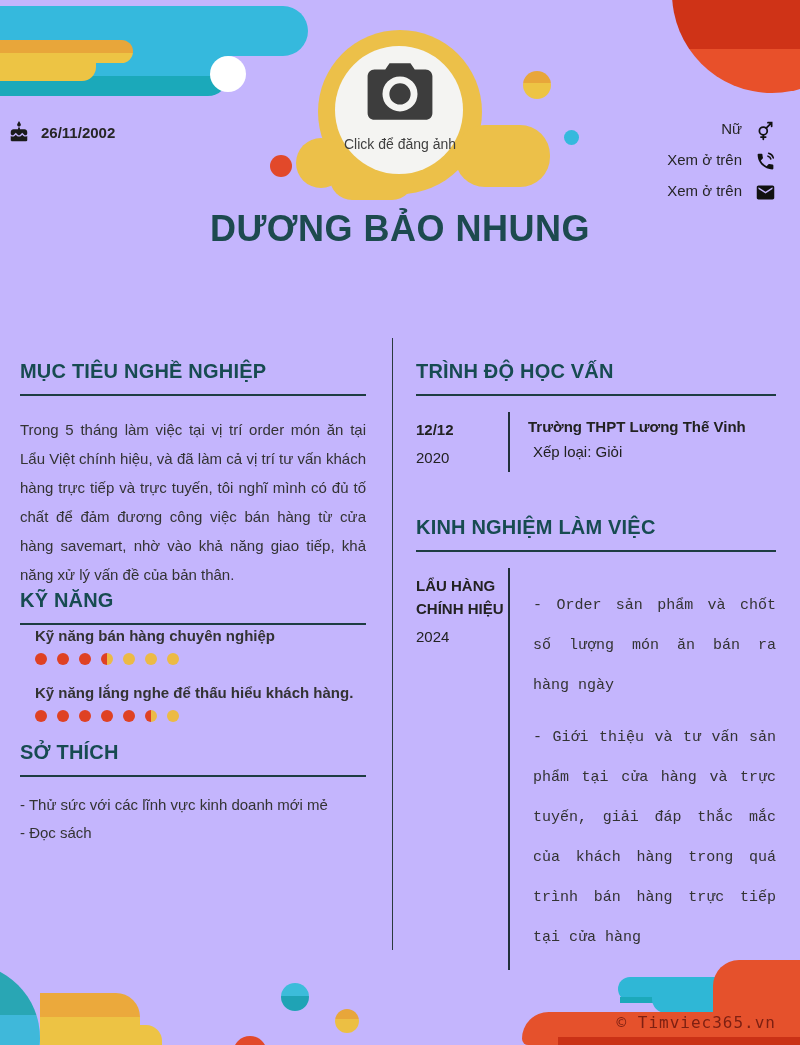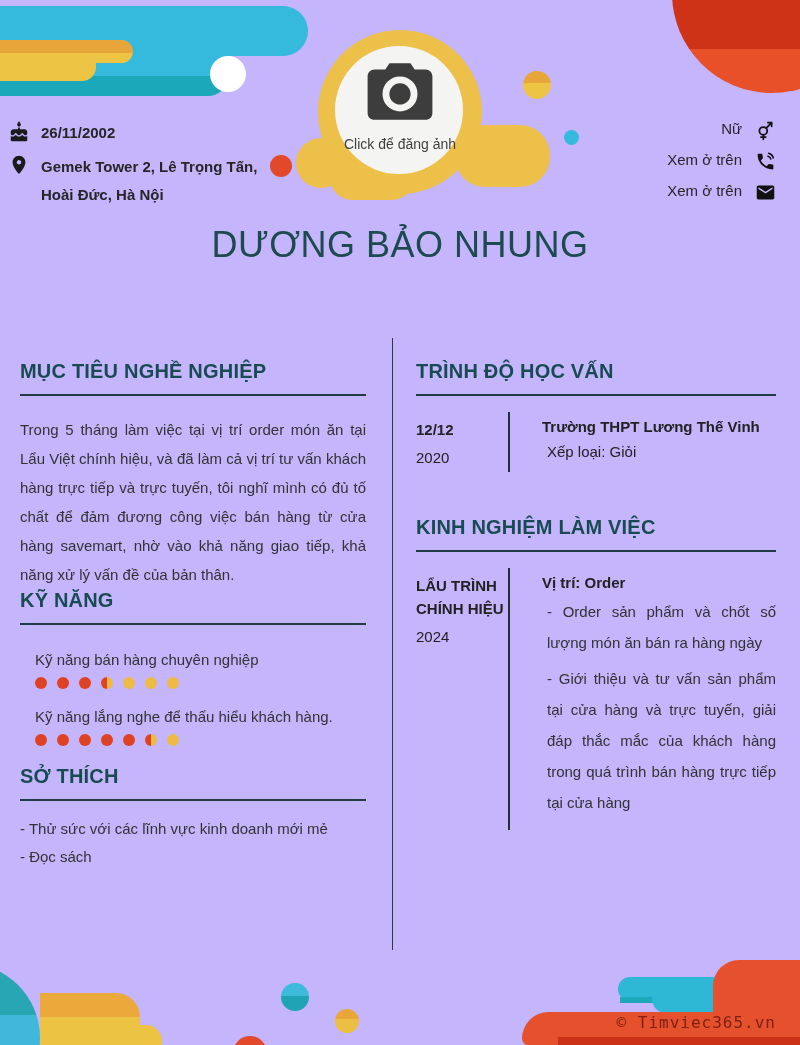--- a/index.html
+++ b/index.html
@@ -31,50 +31,50 @@
   
   .info-left{left:8px;top:120px;width:290px;font-weight:bold;}
   .info-row{display:flex;align-items:flex-start;margin-bottom:9px;font-size:15px;color:#262626;}
   .info-row .ic{width:22px;height:22px;flex:0 0 22px;margin-right:11px;margin-top:1px;}
   .info-row .txt{line-height:28px;max-width:228px;}
   .info-row.first .txt{line-height:22px;padding-top:2px;}
   .info-right{right:24px;top:120px;width:200px;}
   .info-row-r{display:flex;justify-content:flex-end;align-items:flex-start;margin-bottom:10px;font-size:15px;color:#262626;}
   .info-row-r .ic{width:21px;height:21px;flex:0 0 21px;margin-left:13px;}
   
-  .name{left:0;top:224px;width:800px;text-align:center;font-size:36px;font-weight:normal;
+  .name{left:0;top:208px;width:800px;text-align:center;font-size:36px;font-weight:bold;
         color:#1d4a4f;letter-spacing:0.5px;}
   .job-title{left:0;top:280px;width:800px;text-align:center;font-size:17px;font-weight:bold;
         color:#14646b;letter-spacing:0.3px;}
   
   .divider-v{left:392px;top:338px;width:1px;height:612px;background:#2b3a3e;}
   .col-left{left:20px;top:360px;width:346px;}
   .col-right{left:416px;top:360px;width:360px;}
   h2.sec{font-size:20px;font-weight:bold;color:#174b51;margin:0;padding-bottom:11px;
         border-bottom:2px solid #1e3c42;letter-spacing:0.2px;}
   .sec-gap{margin-top:27px;}
   .objective-text{margin-top:19px;font-size:15px;line-height:29px;text-align:justify;color:#333;}
-  .skills-list{margin-top:26px;padding-left:15px;}
+  .skills-list{margin-top:2px;padding-left:15px;font-weight:bold;}
   .skill{margin-bottom:19px;}
   .skill-label{font-size:15px;color:#333;}
   .dots{margin-top:9px;display:flex;}
   .dot{width:12px;height:12px;border-radius:50%;margin-right:10px;}
   .dot.full{background:#df4123;}
   .dot.half{background:linear-gradient(90deg,#df4123 0 50%,#ecba45 50%);}
   .dot.empty{background:#ecba45;}
   .hobby-list{margin-top:14px;}
   .hobby-item{font-size:15px;line-height:28px;color:#333;}
   .entry{display:flex;margin-top:16px;}
   .entry-left{width:92px;flex:0 0 92px;text-align:left;padding-top:6px;font-size:15px;color:#222;}
   .entry-left .b{font-weight:bold;line-height:23px;}
   .entry-left .yr{margin-top:5px;line-height:23px;}
-  .entry-right{border-left:2px solid #22303a;padding:6px 0 12px 32px;flex:1;font-size:15px;color:#222;}
+  .entry-right{border-left:2px solid #22303a;padding:6px 0 12px 18px;flex:1;font-size:15px;color:#222;}
   .entry-right .head{font-weight:bold;}
   .entry-right .sub{margin-top:8px;padding-left:5px;}
-  .exp-details p{margin:5px 0 0;padding-left:5px;line-height:31px;text-align:justify;color:#333;}
+  .exp-details p{margin:12px 0 0;padding-left:5px;line-height:40px;text-align:justify;color:#333;font-family:Liberation Mono, monospace;}
   
   .dec-bl-circle{left:-110px;top:963px;width:150px;height:150px;border-radius:50%;
       background:linear-gradient(180deg,#29a6b4 0 35%,#3fb8da 35%);}
   .dec-bl-yellow-a{left:40px;top:993px;width:100px;height:52px;border-radius:0 24px 0 0;
       background:linear-gradient(180deg,#eba93c 0 46%,#edc344 46%);}
   .dec-bl-yellow-b{left:40px;top:1025px;width:122px;height:20px;border-radius:0 16px 0 0;background:#edc344;}
   .dec-mini-teal2{left:281px;top:983px;width:28px;height:28px;border-radius:50%;
       background:linear-gradient(180deg,#3cbcda 0 45%,#1fa3b5 45%);}
   .dec-mini-yellow2{left:335px;top:1009px;width:24px;height:24px;border-radius:50%;
       background:linear-gradient(180deg,#e8a63a 0 40%,#ecbf43 40%);}
@@ -115,26 +115,20 @@
   </svg>
   <div class="abs photo-caption">Click để đăng ảnh</div>
 
   <div class="abs info-left">
     <div class="info-row first">
       <svg class="ic" viewBox="0 0 24 24">
         <path fill="#1a1a1a" d="M12 6c1.11 0 2-.9 2-2 0-.38-.1-.73-.29-1.03L12 0l-1.71 2.97c-.19.3-.29.65-.29 1.03 0 1.1.9 2 2 2zm4.6 9.99l-1.07-1.07-1.08 1.07c-1.3 1.3-3.58 1.31-4.89 0l-1.07-1.07-1.09 1.07c-.65.65-1.52 1.01-2.44 1.01-.73 0-1.4-.23-1.96-.61V21c0 .55.45 1 1 1h16c.55 0 1-.45 1-1v-4.61c-.56.38-1.23.61-1.96.61-.92 0-1.79-.36-2.44-1.01zM18 9h-5V7h-2v2H6c-1.66 0-3 1.34-3 3v1.54c0 1.08.88 1.96 1.96 1.96.52 0 1.02-.2 1.38-.57l2.14-2.13 2.13 2.13c.74.74 2.03.74 2.77 0l2.14-2.13 2.13 2.13c.37.37.86.57 1.38.57 1.08 0 1.96-.88 1.96-1.96V12c.01-1.66-1.33-3-2.99-3z"></path>
       </svg>
       <div class="txt">26/11/2002</div>
     </div>
-    <div class="info-row">
-      <svg class="ic" viewBox="0 0 24 24">
-        <path fill="#1a1a1a" d="M12 2C8.13 2 5 5.13 5 9c0 4.17 4.42 9.92 6.24 12.11.4.48 1.13.48 1.53 0C14.58 18.92 19 13.17 19 9c0-3.87-3.13-7-7-7zm0 9.5c-1.38 0-2.5-1.12-2.5-2.5s1.12-2.5 2.5-2.5 2.5 1.12 2.5 2.5-1.12 2.5-2.5 2.5z"></path>
-      </svg>
-      <div class="txt">Gemek Tower 2, Lê Trọng Tấn, Hoài Đức, Hà Nội</div>
-    </div>
   </div>
 
   <div class="abs info-right">
     <div class="info-row-r">
       <span>Nữ</span>
       <svg class="ic" viewBox="0 0 24 24" fill="none" stroke="#111" stroke-width="2" stroke-linecap="round">
         <circle cx="9.5" cy="12.5" r="4.5"></circle>
         <path d="M9.5 17v5M6.8 19.5h5.4"></path>
         <path d="M12.8 9.2 19 3M14.8 3H19v4.2"></path>
       </svg>
@@ -207,26 +201,25 @@
       </div>
       <div class="entry-right">
         <div class="head">Trường THPT Lương Thế Vinh</div>
         <div class="sub">Xếp loại: Giỏi</div>
       </div>
     </div>
 
     <h2 class="sec" style="margin-top:44px;">KINH NGHIỆM LÀM VIỆC</h2>
     <div class="entry">
       <div class="entry-left">
-        <div class="b">LẨU TRÌNH</div>
+        <div class="b">LẨU HÀNG</div>
         <div class="b">CHÍNH HIỆU</div>
         <div class="yr">2024</div>
       </div>
       <div class="entry-right">
-        <div class="head">Vị trí: Order</div>
         <div class="exp-details">
             <p>- Order sản phẩm và chốt số lượng món ăn bán ra hàng ngày</p>
             <p>- Giới thiệu và tư vấn sản phẩm tại cửa hàng và trực tuyến, giải đáp thắc mắc của khách hàng trong quá trình bán hàng trực tiếp tại cửa hàng</p>
           </div>
       </div>
     </div>
   </div>
 
   <div class="abs dec-bl-circle"></div>
   <div class="abs dec-bl-yellow-a"></div>

